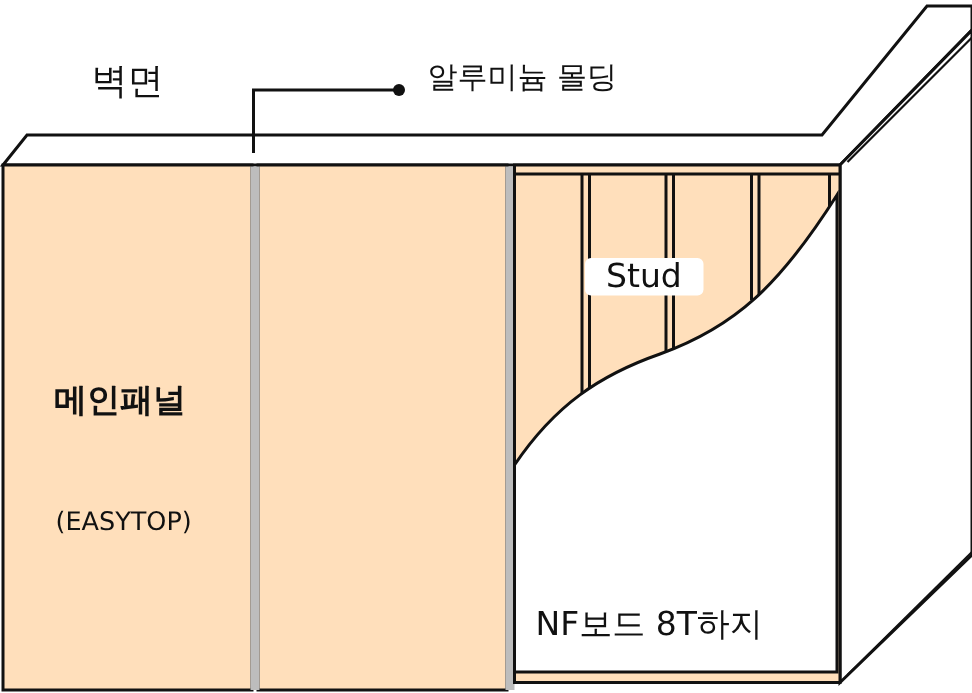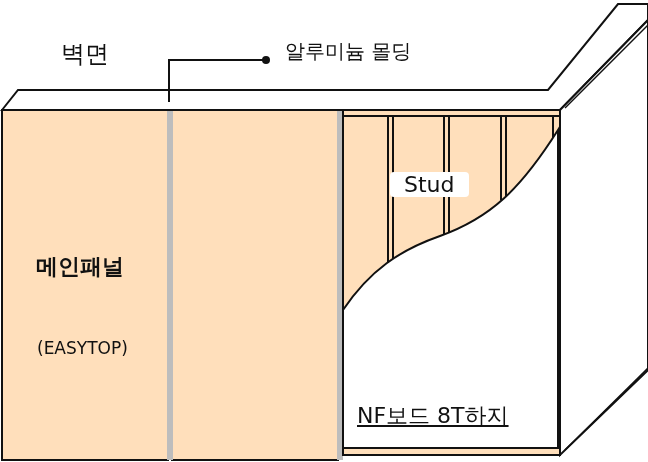--- a/index.html
+++ b/index.html
@@ -4,21 +4,21 @@
 <style>
   html, body { margin: 0; padding: 0; background: #ffffff; }
   body { width: 648px; height: 462px; position: relative; overflow: hidden; font-family: "DejaVu Sans", "Liberation Sans", sans-serif; }
   #diagram { position: absolute; left: 0; top: 0; }
   .label { position: absolute; color: #111; white-space: nowrap; }
   #lbl-wall { left: 61px; top: 38px; font-size: 24px; }
   #lbl-molding { left: 285px; top: 38px; font-size: 20px; }
   #lbl-main { left: 36px; top: 252px; font-size: 22px; font-weight: bold; font-family: Liberation Serif, serif; }
   #lbl-main-sub { left: 37px; top: 290px; font-size: 17px; margin-top: 48px; }
   #lbl-stud { left: 390px; top: 172px; font-size: 22px; background: #ffffff; padding: 0 14px; border-radius: 4px; }
-  #lbl-board { left: 357px; top: 401px; font-size: 22px; text-decoration: underline; }
+  #lbl-board { left: 357px; top: 401px; font-size: 22px; }
 </style>
 </head>
 <body>
 
 <svg id="diagram" width="648" height="462" viewBox="0 0 648 462" xmlns="http://www.w3.org/2000/svg">
 
   <polygon points="2,110 18,90 548,90 618,4 648,4 648,20 560,110" fill="#ffffff" stroke="#111" stroke-width="2"></polygon>
 
   <polygon points="560,110 648,20 648,370 560,455" fill="#ffffff" stroke="#111" stroke-width="2"></polygon>
   <line x1="565" y1="108" x2="648" y2="25" stroke="#111" stroke-width="1.5"></line>

